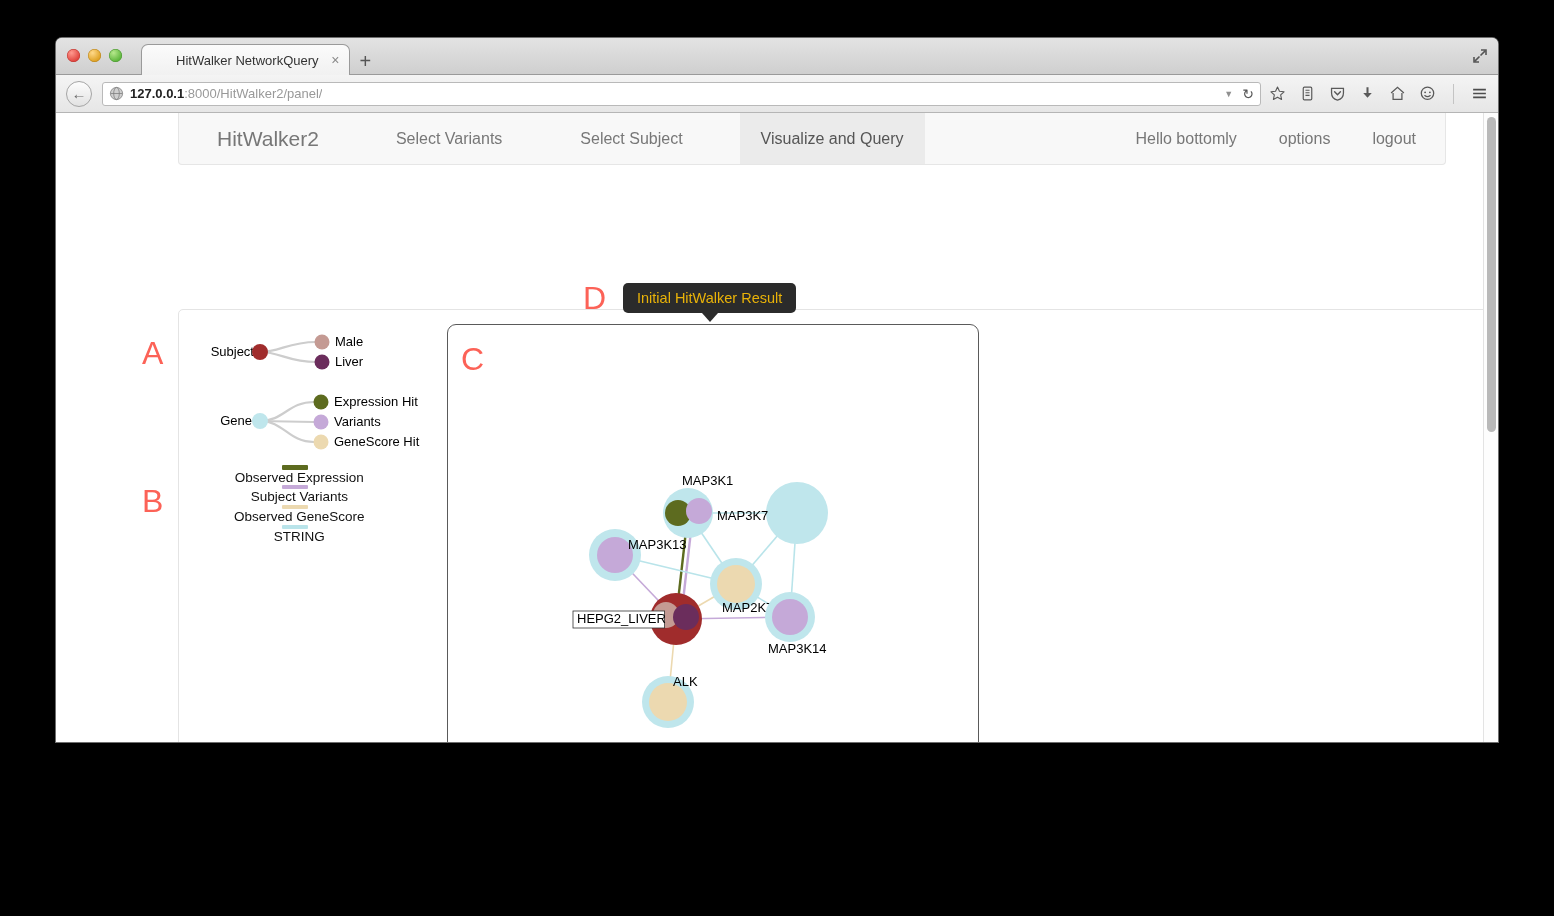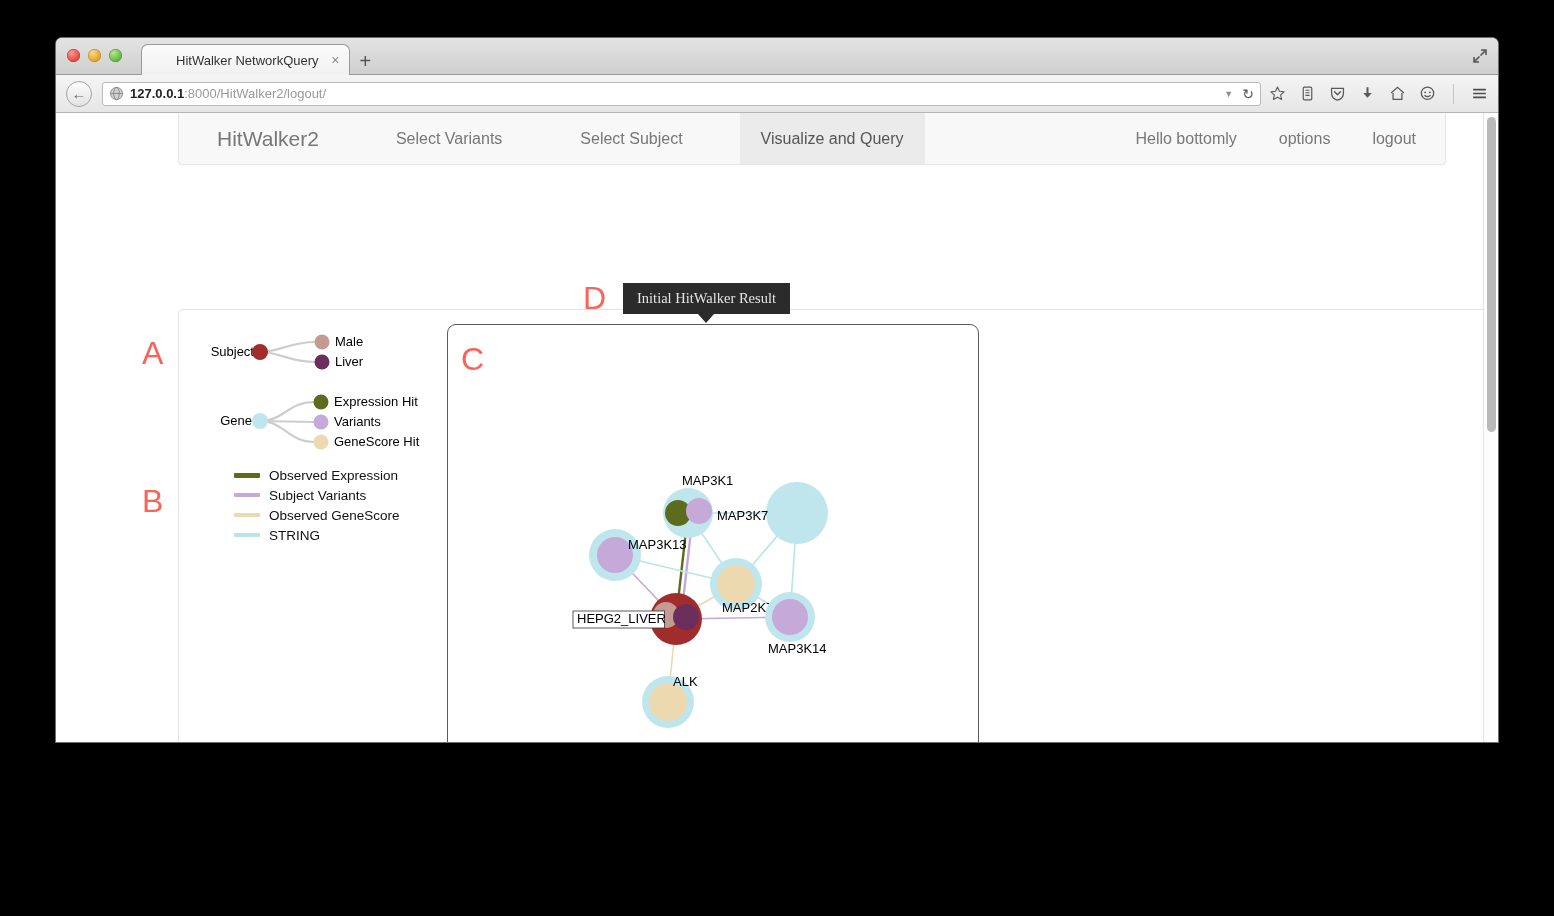--- a/index.html
+++ b/index.html
@@ -145,27 +145,26 @@
     padding: 0 21px;
     font-size: 16px; color: #777;
     cursor: pointer;
   }
   .navlink.active { background: #ebebeb; color: #555; }
   #nav-right { margin-left: auto; display: flex; align-items: stretch; padding-right: 8px; }
 
   
   #tooltip {
     position: absolute; left: 567px; top: 170px;
-    background: #2b2b2b; color: #e5e5e5;
-    border-radius: 0;
+    background: #2b2b2b; color: #eab308;
+    border-radius: 5px;
     padding: 7px 14px;
     font-size: 14.5px;
     white-space: nowrap;
     z-index: 6;
-    font-family: Liberation Serif, serif;
   }
   #tooltip-arrow {
     position: absolute; left: 50%; bottom: -9px; transform: translateX(-50%);
     width: 0; height: 0;
     border-left: 8px solid transparent;
     border-right: 8px solid transparent;
     border-top: 9px solid #2b2b2b;
   }
 
   
@@ -173,21 +172,21 @@
     position: absolute; left: 122px; top: 196px;
     width: 1331px; height: 643px;
     border: 1px solid #e4e4e4;
     border-radius: 5px;
     background: #fff;
   }
 
   
   #node-legend { position: absolute; left: 9px; top: 8px; width: 260px; height: 135px; }
   #line-legend { position: absolute; left: 55px; top: 155px; }
-  .line-legend-row { display: flex; align-items: center; height: 20px; }
+  .line-legend-row { display: flex; align-items: center; height: 20px; flex-direction: column; }
   .line-swatch { width: 26px; height: 4px; margin-right: 9px; border-radius: 1px; }
   .line-label { font-size: 13.5px; color: #111; }
 
   
   #graph-panel {
     position: absolute; left: 268px; top: 14px;
     width: 532px; height: 531px;
     border: 1px solid #5a5a5a;
     border-radius: 9px;
     background: #fff;
@@ -242,21 +241,21 @@
   <div id="navbar">
     <div id="back-button">←</div>
 
     <div id="urlbar">
       <svg id="site-icon" viewBox="0 0 16 16">
         <circle cx="8" cy="8" r="6.5" fill="#cfcfcf" stroke="#8e8e8e" stroke-width="1"></circle>
         <ellipse cx="8" cy="8" rx="3" ry="6.5" fill="none" stroke="#7b7b7b" stroke-width=".8"></ellipse>
         <line x1="1.6" y1="8" x2="14.4" y2="8" stroke="#7b7b7b" stroke-width=".8"></line>
       </svg>
       <div id="url-text">
-        <b>127.0.0.1</b><span>:8000/HitWalker2/logout/</span>
+        <b>127.0.0.1</b><span>:8000/HitWalker2/panel/</span>
       </div>
       <div id="urlbar-right">
         <span class="url-chev">▼</span>
         <span id="reload-button">↻</span>
       </div>
     </div>
 
 
     <div id="toolbar-icons">
       <svg class="tbicon" viewBox="0 0 20 20">

